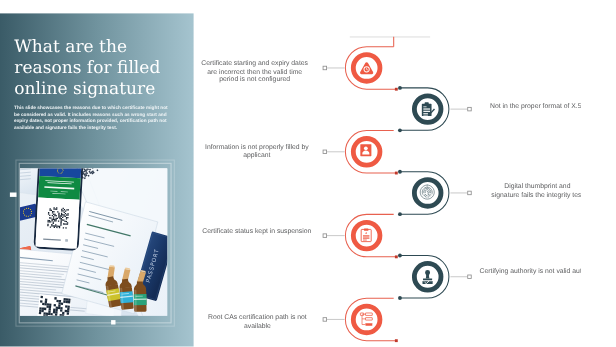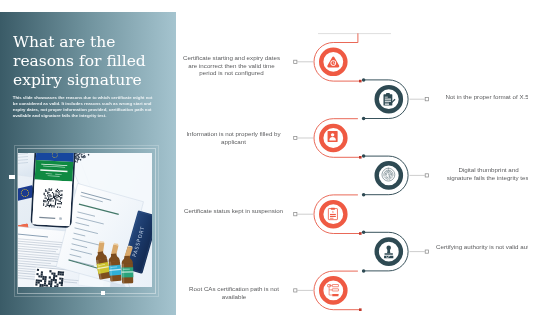--- a/index.html
+++ b/index.html
@@ -40,21 +40,21 @@
 </style>
 </head>
 <body>
 
 <div class="slide">
 
   <div class="panel">
     <div class="title">
       <div>What are the</div>
       <div>reasons for filled</div>
-      <div>expiry signature</div>
+      <div>online signature</div>
     </div>
     <div class="desc">This slide showcases the reasons due to which certificate might not be considered as valid. It includes reasons such as wrong start and expiry dates, not proper information provided, certification path not available and signature fails the integrity test.</div>
   </div>
 
   <div class="photo-frame2"></div>
   <div class="photo-frame"></div>
   <div class="photo">
       <svg width="135" height="135" viewBox="0 0 135 135" shape-rendering="geometricPrecision">
 <defs>
  <linearGradient id="bgp" x1="0" y1="0" x2="0.6" y2="1">

